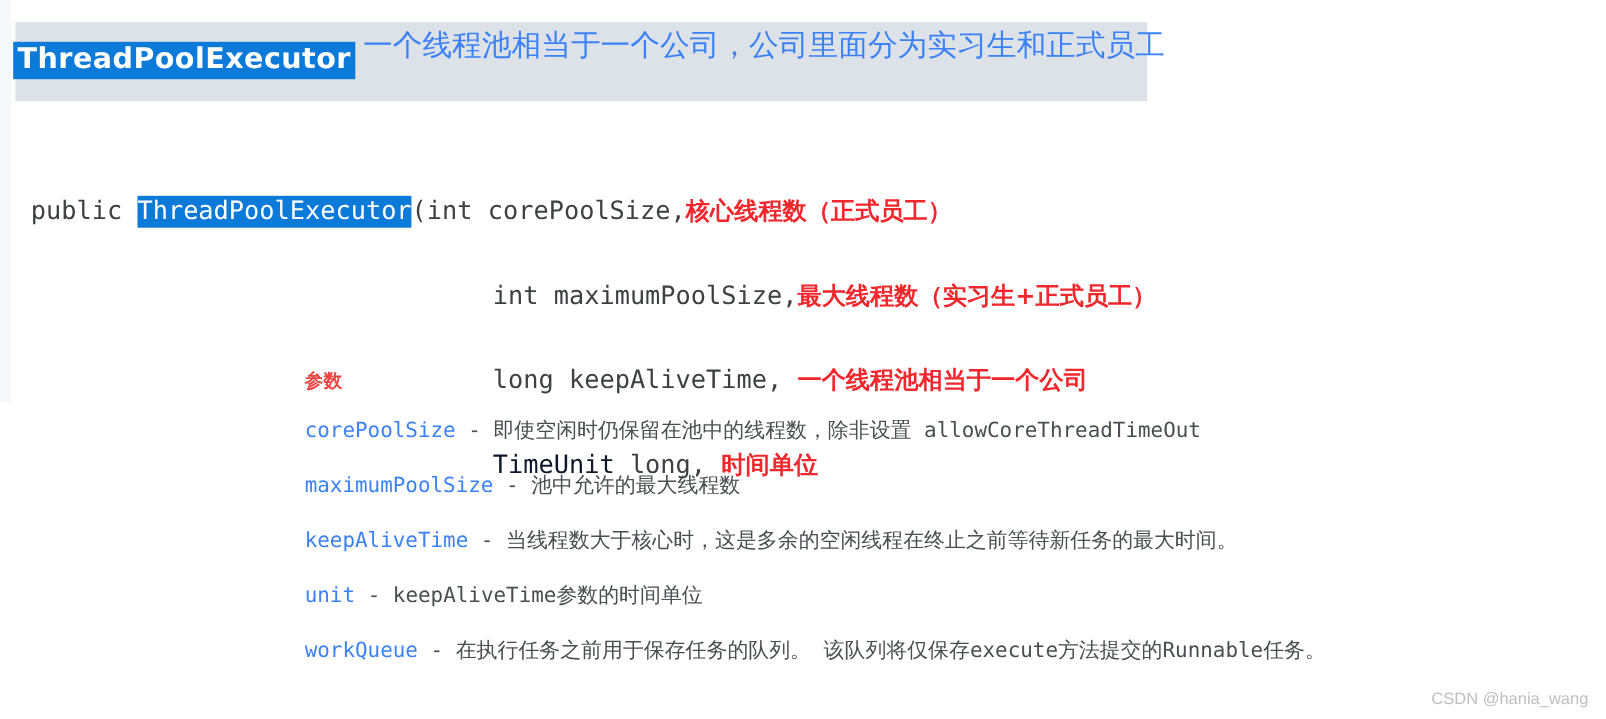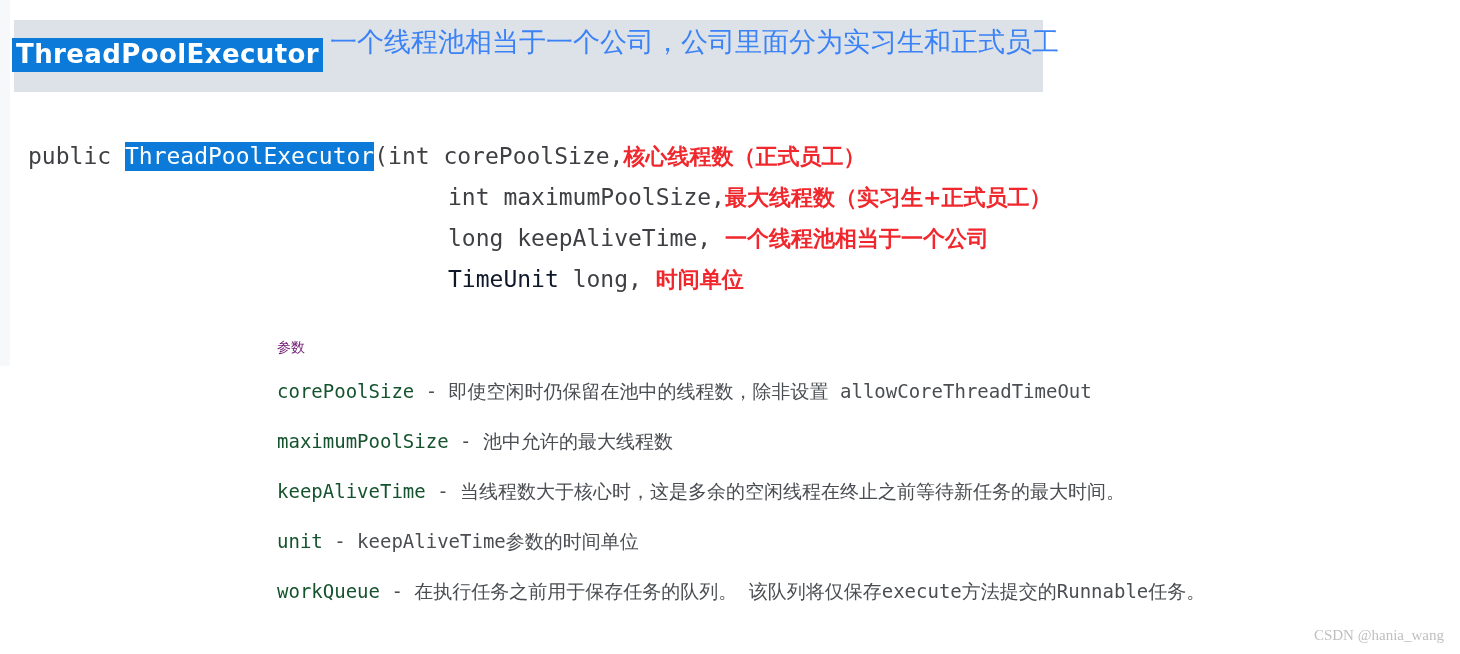--- a/index.html
+++ b/index.html
@@ -63,21 +63,21 @@
   .signature {
     position: absolute;
     left: 28px;
     top: 136px;
     font-family: "DejaVu Sans Mono", "Liberation Mono", monospace;
     font-size: 23px;
     line-height: 41px;
     color: #3e4043;
     white-space: nowrap;
   }
-  .sig-line { height: 41px; }
+  .sig-line { height: 41px; margin-top: 36px; }
   .sig-line.indent { padding-left: 420px; }
 
   .code-hl {
     background: #0b7ad8;
     color: #ffffff;
     padding: 1px 0 2px 0;
   }
   .code-link {
     color: #0f172a;
   }
@@ -90,43 +90,43 @@
 
   
   .params {
     position: absolute;
     left: 277px;
     top: 336px;
     width: 1160px;
   }
   .params-heading {
     font-family: "DejaVu Sans", "Liberation Sans", sans-serif;
-    font-weight: normal;
-    font-size: 14px;
+    font-weight: bold;
+    font-size: 17px;
     line-height: 22px;
-    color: #701a75;
+    color: #ef4444;
     margin-bottom: 20px;
   }
   .param-row {
     font-family: "DejaVu Sans Mono", "Liberation Mono", monospace;
     font-size: 19px;
     line-height: 26px;
     color: #4a4d51;
     margin-bottom: 24px;
     white-space: nowrap;
   }
-  .param-name { color: #14532d; }
+  .param-name { color: #3b82f6; }
   .param-dash { color: #4a4d51; }
 
   
   .watermark {
     position: absolute;
     right: 16px;
     bottom: 10px;
-    font-family: Liberation Serif, serif;
+    font-family: Liberation Sans, sans-serif;
     font-size: 15px;
     color: #bfbfbf;
     white-space: nowrap;
   }
 </style>
 </head>
 <body>
 
 <div class="left-gutter"></div>
 

